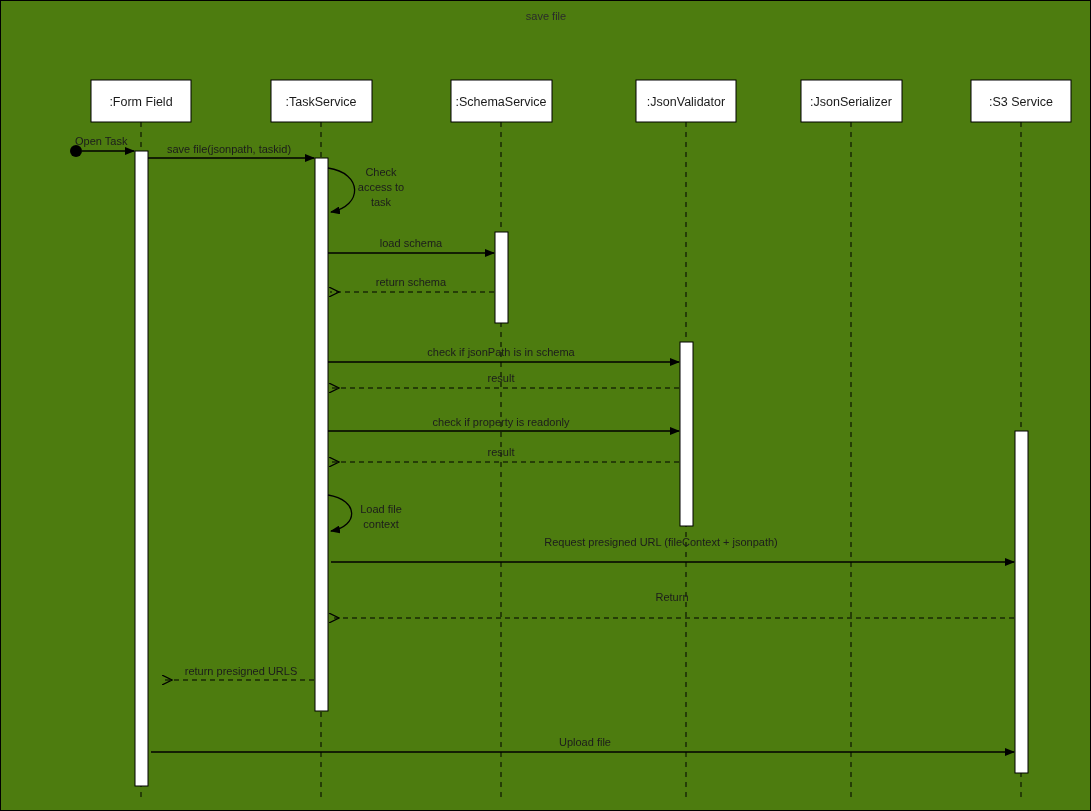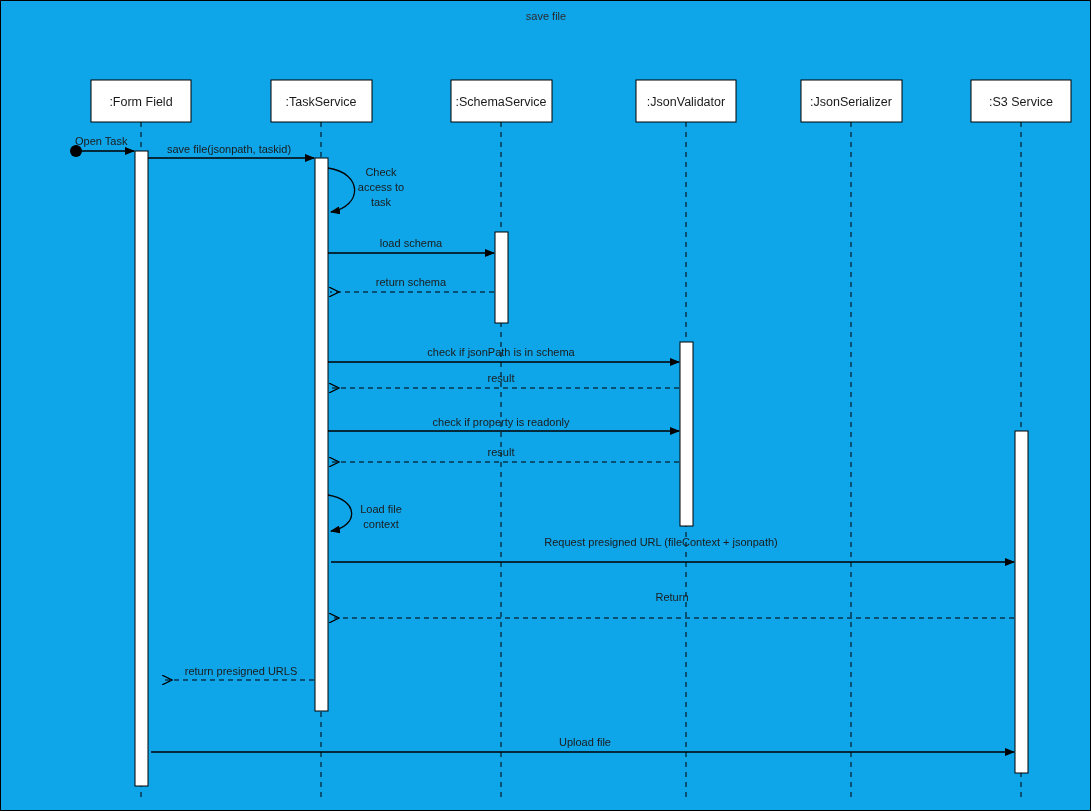--- a/index.html
+++ b/index.html
@@ -7,21 +7,21 @@
     padding: 0;
     background: #ffffff;
   }
   body {
     font-family: "Liberation Sans", sans-serif;
   }
   #canvas {
     position: relative;
     width: 1091px;
     height: 811px;
-    background: #0ea5e9;
+    background: #4d7c0f;
     border: 1px solid #000000;
     box-sizing: border-box;
     overflow: hidden;
   }
   #diagram-svg {
     position: absolute;
     left: 0;
     top: 0;
     width: 1091px;
     height: 811px;

